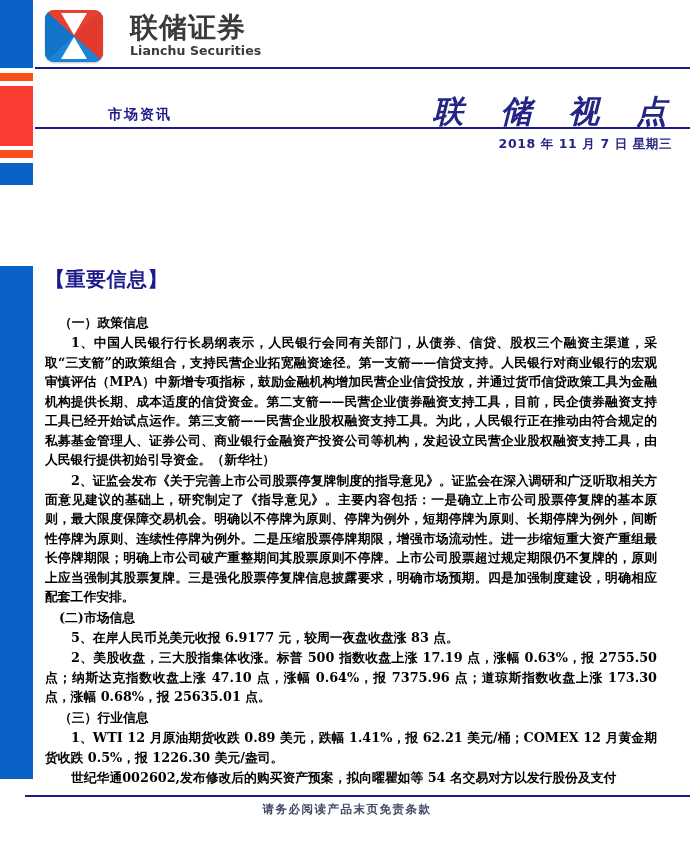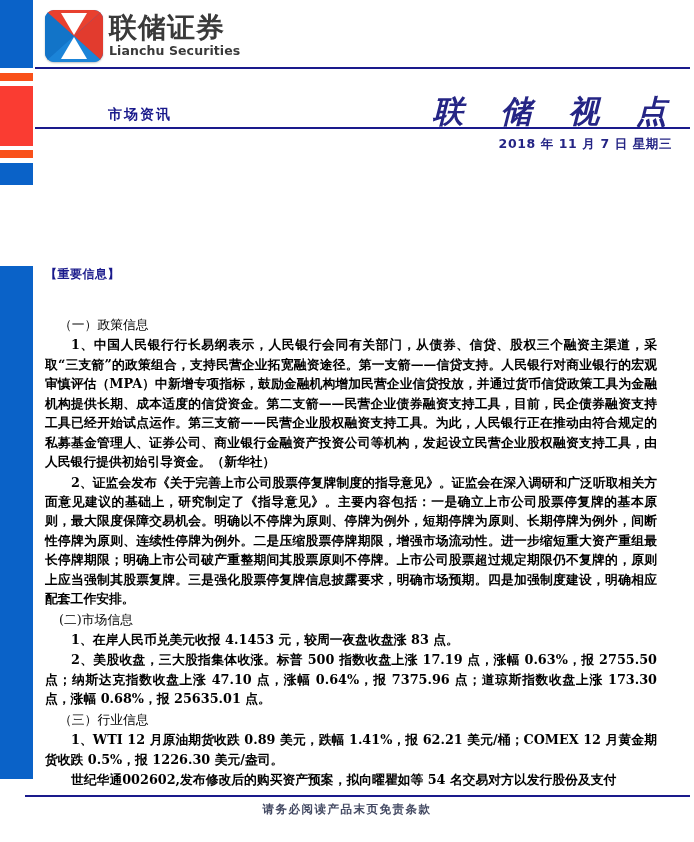--- a/index.html
+++ b/index.html
@@ -34,21 +34,21 @@
     background: #0a62c8;
   }
 
   
   #logo-block {
     position: absolute;
     left: 45px;
     top: 10px;
     display: flex;
     align-items: center;
-    gap: 6px;
+    gap: 27px;
   }
   #logo-mark {
     width: 58px;
     height: 52px;
     border-radius: 9px;
     position: relative;
     overflow: hidden;
     background: #1b6fc4;
     box-shadow: 0 1px 2px rgba(0,0,0,.25);
   }
@@ -162,30 +162,30 @@
   }
 
   
   #body-area {
     position: absolute;
     left: 45px;
     top: 266px;
     width: 628px;
   }
   #section-heading {
-    font-size: 12px;
+    font-size: 20px;
     font-weight: 700;
     color: #1a1a8c;
     letter-spacing: .5px;
     font-family: Liberation Serif, serif;
-    margin-bottom: 32px;
+    margin-bottom: 20px;
   }
   .subhead {
     font-size: 12.8px;
-    font-weight: 400;
+    font-weight: 700;
     color: #000;
     font-family: "DejaVu Serif", "Liberation Serif", serif;
     margin: 0 0 1px 0;
     text-indent: 14px;
     line-height: 1.52;
   }
   .para {
     font-size: 12.8px;
     font-weight: 700;
     color: #000;
@@ -244,21 +244,21 @@
 <div id="masthead-title">联 储 视 点</div>
 <div id="masthead-date">2018 年 11 月 7 日  星期三</div>
 
 <div id="body-area">
   <div id="section-heading">【重要信息】</div>
   <div id="blocks-host">
       <div class="subhead">（一）政策信息</div>
       <div class="para">1、中国人民银行行长易纲表示，人民银行会同有关部门，从债券、信贷、股权三个融资主渠道，采取“三支箭”的政策组合，支持民营企业拓宽融资途径。第一支箭——信贷支持。人民银行对商业银行的宏观审慎评估（MPA）中新增专项指标，鼓励金融机构增加民营企业信贷投放，并通过货币信贷政策工具为金融机构提供长期、成本适度的信贷资金。第二支箭——民营企业债券融资支持工具，目前，民企债券融资支持工具已经开始试点运作。第三支箭——民营企业股权融资支持工具。为此，人民银行正在推动由符合规定的私募基金管理人、证券公司、商业银行金融资产投资公司等机构，发起设立民营企业股权融资支持工具，由人民银行提供初始引导资金。（新华社）</div>
       <div class="para">2、证监会发布《关于完善上市公司股票停复牌制度的指导意见》。证监会在深入调研和广泛听取相关方面意见建议的基础上，研究制定了《指导意见》。主要内容包括：一是确立上市公司股票停复牌的基本原则，最大限度保障交易机会。明确以不停牌为原则、停牌为例外，短期停牌为原则、长期停牌为例外，间断性停牌为原则、连续性停牌为例外。二是压缩股票停牌期限，增强市场流动性。进一步缩短重大资产重组最长停牌期限；明确上市公司破产重整期间其股票原则不停牌。上市公司股票超过规定期限仍不复牌的，原则上应当强制其股票复牌。三是强化股票停复牌信息披露要求，明确市场预期。四是加强制度建设，明确相应配套工作安排。</div>
       <div class="subhead">(二)市场信息</div>
-      <div class="para">1、在岸人民币兑美元收报 4.1453 元，较周一夜盘收盘涨 83 点。</div>
+      <div class="para">5、在岸人民币兑美元收报 6.9177 元，较周一夜盘收盘涨 83 点。</div>
       <div class="para">2、美股收盘，三大股指集体收涨。标普 500 指数收盘上涨 17.19 点，涨幅 0.63%，报 2755.50 点；纳斯达克指数收盘上涨 47.10 点，涨幅 0.64%，报 7375.96 点；道琼斯指数收盘上涨 173.30 点，涨幅 0.68%，报 25635.01 点。</div>
       <div class="subhead">（三）行业信息</div>
       <div class="para">1、WTI 12 月原油期货收跌 0.89 美元，跌幅 1.41%，报 62.21 美元/桶；COMEX 12 月黄金期货收跌 0.5%，报 1226.30 美元/盎司。</div>
       <div class="para">世纪华通002602,发布修改后的购买资产预案，拟向曜瞿如等 54 名交易对方以发行股份及支付</div>
     </div>
 </div>
 
 <div id="footer-note">请务必阅读产品末页免责条款</div>
 
 </body></html>

